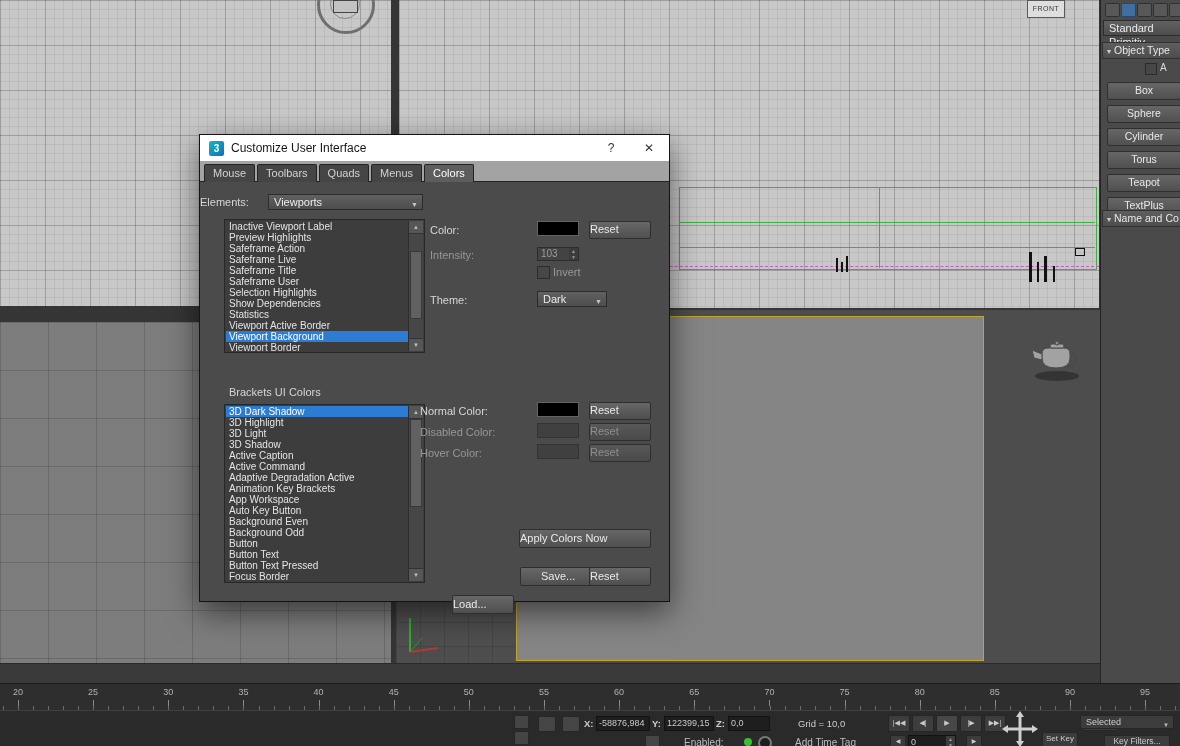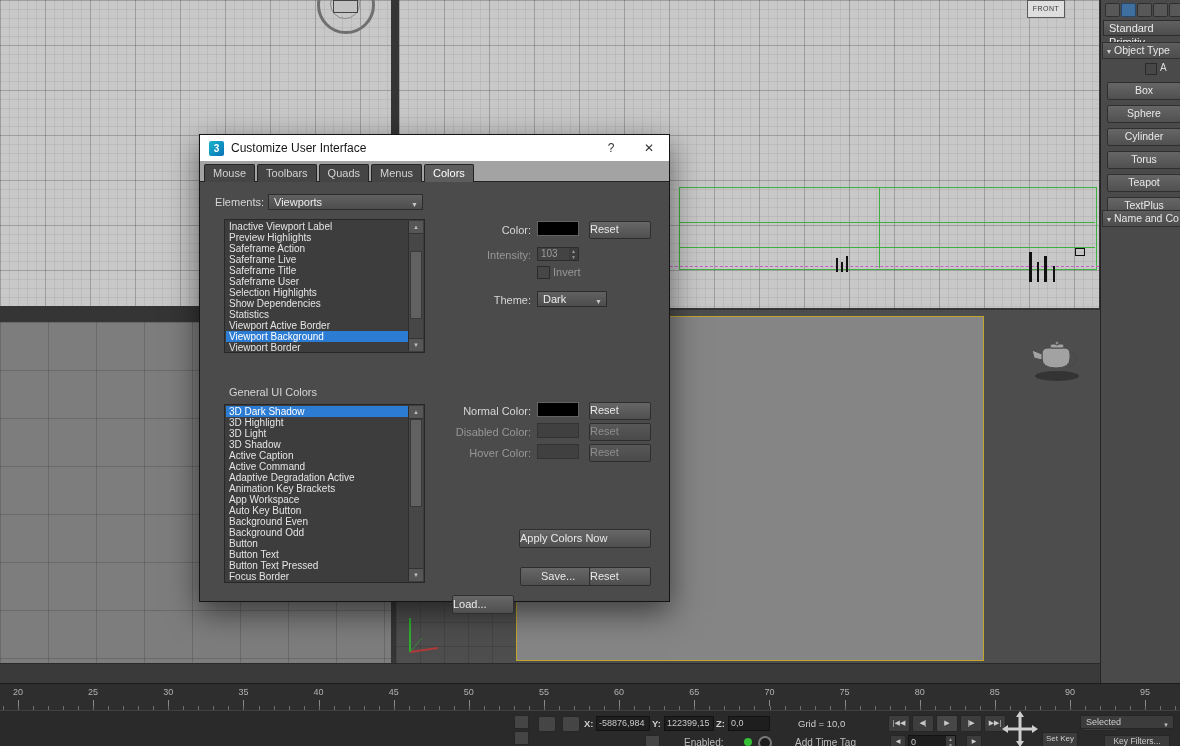--- a/index.html
+++ b/index.html
@@ -91,21 +91,21 @@
                  color:#fff; font-size:10px; font-weight:bold; line-height:15px; text-align:center; }
   #dlg-titletext { left:31px; top:6px; font-size:12px; color:#161616; }
   .tbbtn { position:absolute; top:0; height:26px; line-height:26px; text-align:center; color:#333; font-size:12px; }
   #dlg-tabs { left:0; top:26px; width:469px; height:21px; background:#a3a3a3; border-bottom:1px solid #232323;
               box-sizing:border-box; padding:2px 0 0 4px; }
   .tab { display:inline-block; margin-right:2px; padding:2px 8px 3px; background:#454545; border:1px solid #232323;
          border-bottom:none; border-radius:2px 2px 0 0; font-size:11px; color:#d2d2d2; }
   .tab.active { background:#5d5d5d; color:#ffffff; }
 
   .lbl { position:absolute; font-size:11px; color:#d6d6d6; white-space:nowrap; }
-  .lbl.right { text-align:right; }
+  .lbl.right { }
   .lbl.dim { color:#979797; }
   .dd { position:absolute; background:linear-gradient(#616161,#4d4d4d); border:1px solid #2c2c2c; color:#ececec;
         font-size:11px; line-height:14px; padding-left:5px; box-sizing:border-box; }
   .dd .arr { position:absolute; right:4px; top:3px; font-size:7px; color:#c6c6c6; }
   .btn { position:absolute; background:linear-gradient(#676767,#4f4f4f); border:1px solid #2e2e2e; border-radius:2px;
          color:#e9e9e9; font-size:11px; text-align:left; }
   .btn.disabled { color:#8e8e8e; background:linear-gradient(#585858,#4a4a4a); }
   .swatch { position:absolute; width:42px; height:15px; background:#000; border:1px solid #636363; box-sizing:border-box; }
   .swatch.disabled { background:#404040; border-color:#333; }
   .spin { position:absolute; background:#434343; border:1px solid #2d2d2d; color:#9c9c9c; font-size:10px;
@@ -320,21 +320,21 @@
 
     <div class="cb" style="left:337px;top:131px;width:11px;height:11px;"></div>
     <div class="lbl dim" style="left:353px;top:131px;">Invert</div>
 
     <div class="lbl right" style="left:230px;top:159px;width:101px;">Theme:</div>
     <div class="dd" style="left:337px;top:156px;width:70px;height:16px;">
       <span>Dark</span>
       <span class="arr">▼</span>
     </div>
 
-    <div class="lbl" style="left:29px;top:251px;">General UI Colors</div>
+    <div class="lbl" style="left:29px;top:251px;">Brackets UI Colors</div>
 
     <div class="listbox" id="general-list" style="left:24px;top:269px;width:199px;height:177px;">
       <div class="items">
           <div class="list-item selected">3D Dark Shadow</div>
           <div class="list-item">3D Highlight</div>
           <div class="list-item">3D Light</div>
           <div class="list-item">3D Shadow</div>
           <div class="list-item">Active Caption</div>
           <div class="list-item">Active Command</div>
           <div class="list-item">Adaptive Degradation Active</div>

